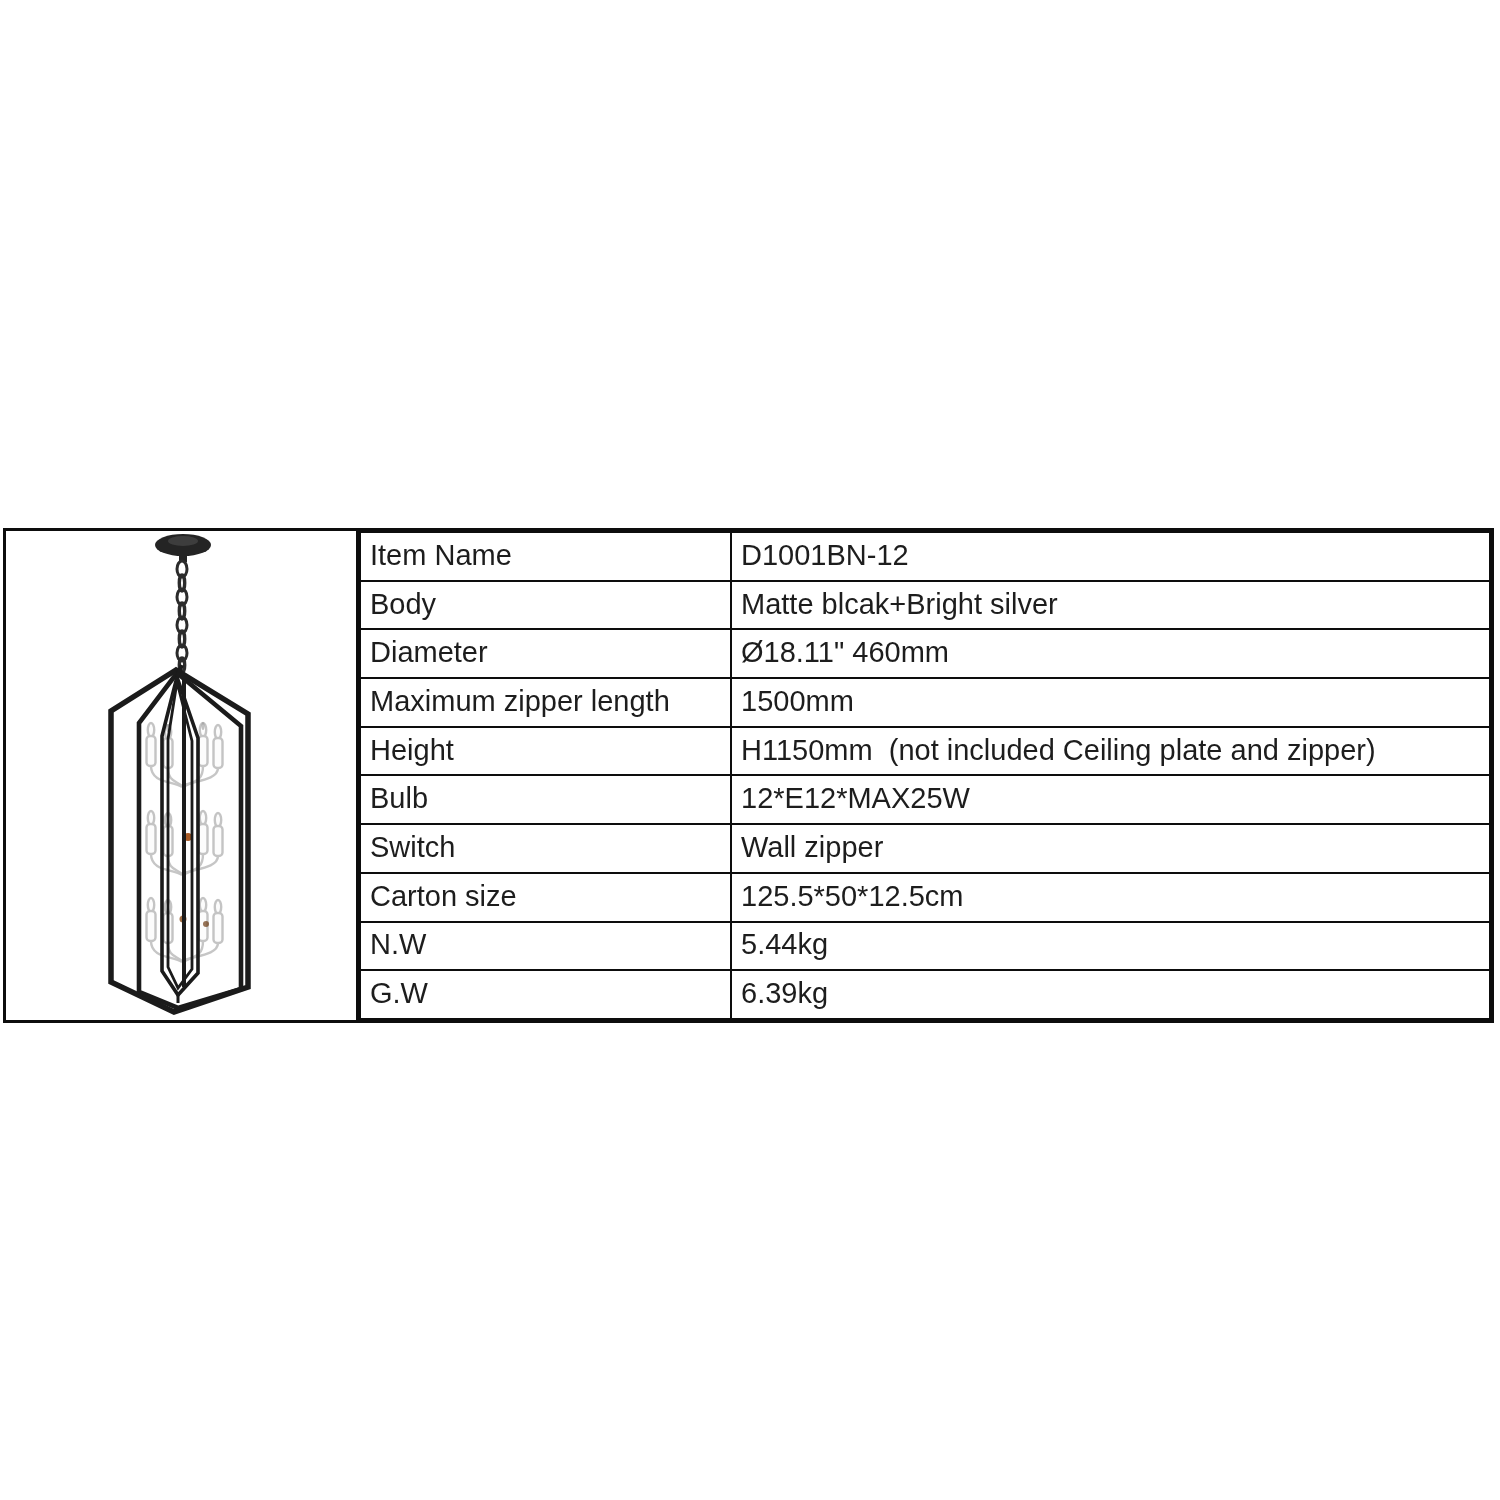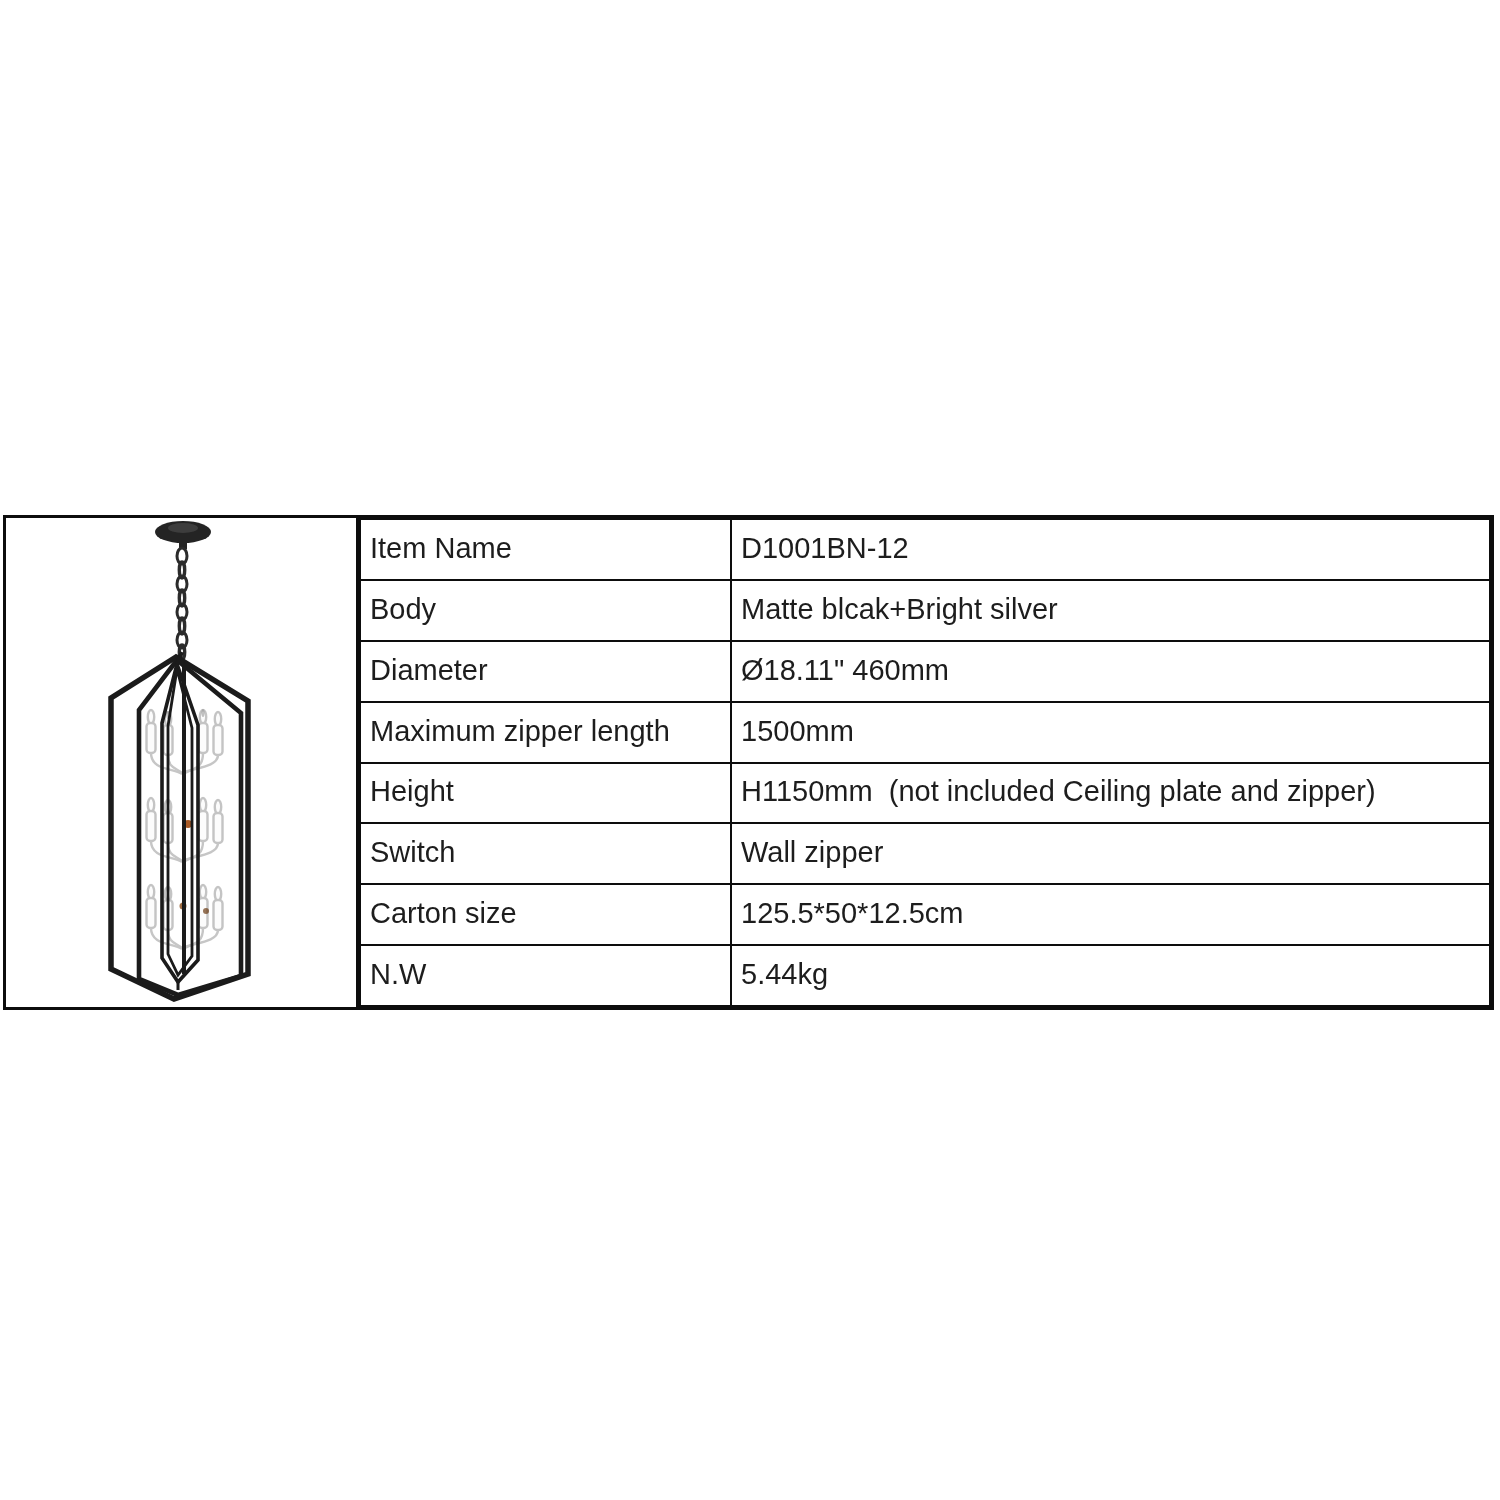--- a/index.html
+++ b/index.html
@@ -7,21 +7,21 @@
     padding: 0;
     background: #ffffff;
     width: 1500px;
     height: 1500px;
     position: relative;
     font-family: "Liberation Sans", sans-serif;
   }
   .figure {
     position: absolute;
     left: 3px;
-    top: 515px;
+    top: 528px;
     width: 1491px;
     height: 495px;
     border: 3px solid #0d0d0d;
     box-sizing: border-box;
     display: flex;
     background: #ffffff;
   }
   .lamp-cell {
     width: 350px;
     flex: none;
@@ -174,33 +174,41 @@
   <tr>
     <td class="label">Maximum zipper length</td>
     <td class="value">1500mm</td>
   </tr>
 
   <tr>
     <td class="label">Height</td>
     <td class="value">H1150mm  (not included Ceiling plate and zipper)</td>
   </tr>
 
+  <tr>
+    <td class="label">Bulb</td>
+    <td class="value">12*E12*MAX25W</td>
+  </tr>
 
   <tr>
     <td class="label">Switch</td>
     <td class="value">Wall zipper</td>
   </tr>
 
   <tr>
     <td class="label">Carton size</td>
     <td class="value">125.5*50*12.5cm</td>
   </tr>
 
   <tr>
     <td class="label">N.W</td>
     <td class="value">5.44kg</td>
   </tr>
 
+  <tr>
+    <td class="label">G.W</td>
+    <td class="value">6.39kg</td>
+  </tr>
 </tbody>
     </table>
   </div>
 
 </div>
 
 </body></html>

